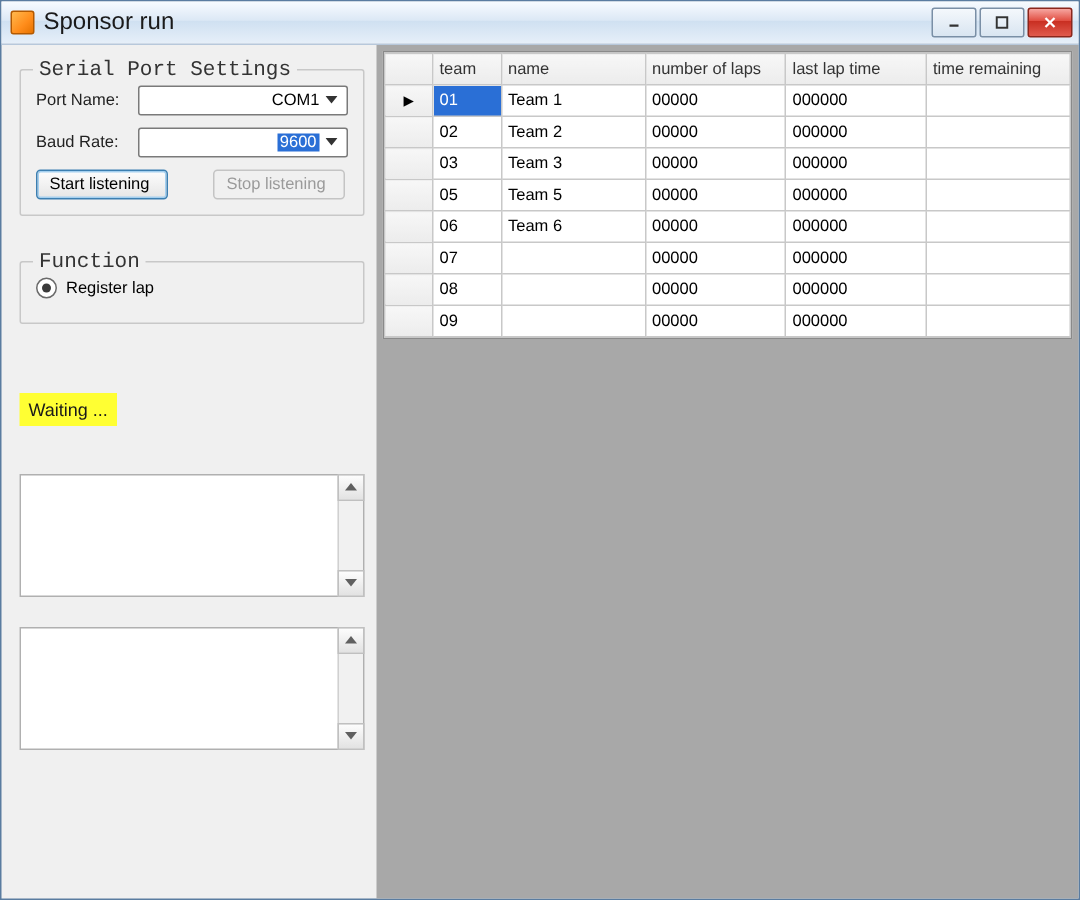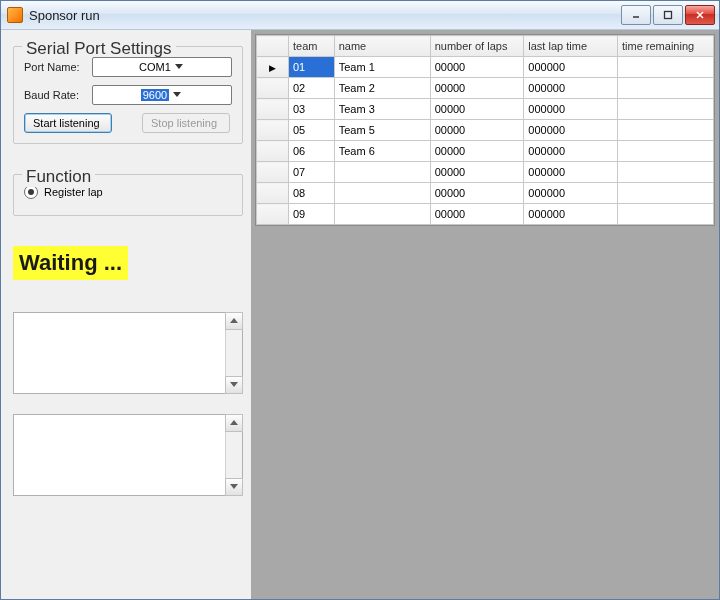--- a/index.html
+++ b/index.html
@@ -35,21 +35,21 @@
     width: 16px;
     height: 16px;
     margin-right: 6px;
     background: linear-gradient(135deg,#ffb84d,#ff8c1a 60%,#e67300);
     border: 1px solid #b35900;
     border-radius: 2px;
     box-sizing: border-box;
   }
   .titlebar .title {
     flex: 1;
-    font-size: 13px;
+    font-size: 16px;
     color: #1a1a1a;
   }
   .win-controls {
     display: flex;
     gap: 2px;
   }
   .win-btn {
     width: 28px;
     height: 18px;
     border: 1px solid #7a8fa6;
@@ -99,41 +99,42 @@
     position: relative;
     margin-top: 6px;
     background: #f0f0f0;
   }
   .groupbox > .legend {
     position: absolute;
     top: -8px;
     left: 8px;
     background: #f0f0f0;
     padding: 0 4px;
-    font-size: 17px;
+    font-size: 14px;
     color: #333;
+    font-family: Liberation Mono, monospace;
   }
   .form-row {
     display: flex;
     align-items: center;
     margin-bottom: 8px;
   }
   .form-row label {
     width: 68px;
     color: #222;
   }
   .combo {
     flex: 1;
     height: 20px;
     border: 1px solid #7a7a7a;
     background: #fff;
     border-radius: 2px;
     display: flex;
     align-items: center;
-    justify-content: center;
+    justify-content: flex-end;
     padding: 0 2px 0 4px;
     box-sizing: border-box;
     position: relative;
   }
   .combo .val { font-size: 11px; }
   .combo .val.sel {
     background: #2a6fd6;
     color: #fff;
     padding: 0 2px;
   }
@@ -178,27 +179,27 @@
   }
   .radio {
     width:12px;height:12px;border:1px solid #6a6a6a;border-radius:50%;
     display:flex;align-items:center;justify-content:center;background:#fff;
   }
   .radio.checked::after{
     content:"";width:6px;height:6px;border-radius:50%;background:#3a3a3a;display:block;
   }
 
   .status-label {
-    font-size: 22px;
-    font-weight: 700;
+    font-size: 12px;
+    font-weight: 400;
     background: #ffff33;
     padding: 4px 6px;
     display: inline-block;
     color: #1a1a1a;
-    margin-top: 4px;
+    margin-top: 20px;
   }
 
   .listbox {
     border: 1px solid #b0b0b0;
     background: #fff;
     height: 80px;
     position: relative;
     margin-top: 12px;
   }
   .listbox .scroll {

